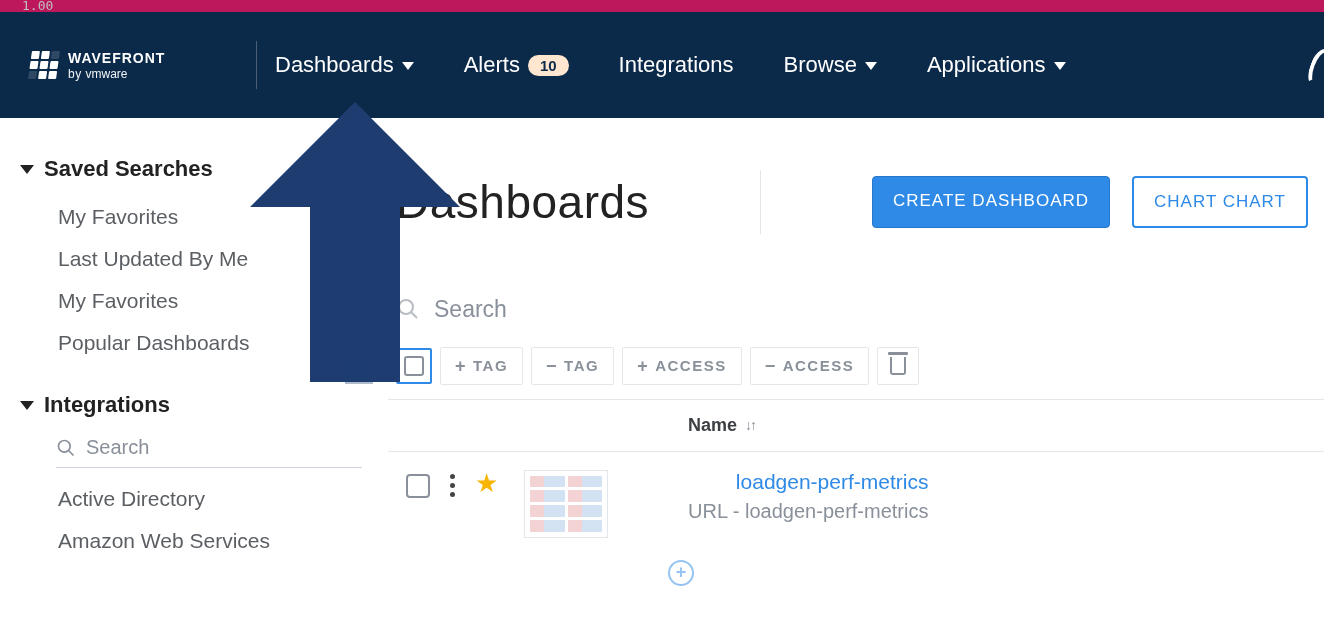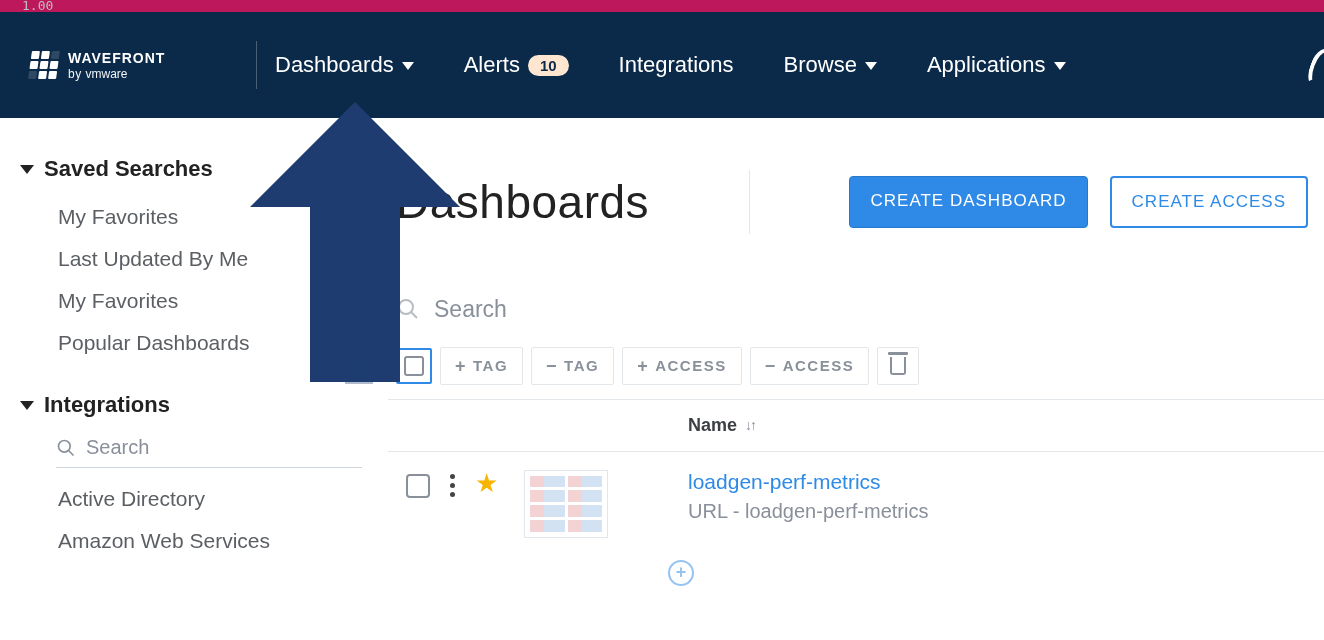--- a/index.html
+++ b/index.html
@@ -78,21 +78,21 @@
   .th-name{display:flex;align-items:center;gap:8px;font-weight:700;font-size:18px;color:#3c3f43;}
   .sort-icon{font-size:14px;color:var(--text-light);letter-spacing:-2px;}
   .trow{display:flex;align-items:flex-start;padding:18px 0 8px 0;}
   .cell-lead{width:300px;display:flex;align-items:flex-start;gap:20px;padding-left:18px;}
   .row-chk{width:24px;height:24px;border:2px solid var(--text-light);border-radius:4px;margin-top:4px;cursor:pointer;}
   .row-menu{display:flex;flex-direction:column;gap:4px;margin-top:4px;cursor:pointer;}
   .row-menu span{width:5px;height:5px;background:#444;border-radius:50%;}
   .row-star{color:var(--star);font-size:26px;margin-top:-2px;cursor:pointer;}
   .thumb{width:84px;height:68px;border:1px solid var(--border-light);display:grid;grid-template-columns:1fr 1fr;grid-template-rows:repeat(4,1fr);gap:3px;padding:5px;margin-left:6px;}
   .thumb div{background:linear-gradient(90deg,#e6a6a6 40%,#a6c6e6 40%);opacity:.5;border-radius:1px;}
-  .cell-name .row-title{color:var(--accent-blue);font-size:21px;margin-bottom:6px;cursor:pointer;}
+  .cell-name .row-title{color:var(--accent-blue);font-size:21px;margin-bottom:6px;cursor:pointer;text-align:right;}
   .cell-name .row-sub{color:var(--text-light);font-size:20px;}
   .add-circle{margin:14px 0 0 280px;width:26px;height:26px;border:2px solid var(--accent-blue);border-radius:50%;display:flex;align-items:center;justify-content:center;color:var(--accent-blue);font-size:18px;font-weight:700;opacity:.5;cursor:pointer;}
 
   
   .overlay-arrow{position:absolute;left:250px;top:102px;pointer-events:none;}
   .overlay-arrow svg{display:block;}
   .overlay-shade{position:absolute;left:345px;top:358px;width:28px;height:26px;background:rgba(30,60,112,.35);pointer-events:none;}
 </style>
 </head>
 <body>
@@ -178,21 +178,21 @@
   </aside>
 
   <section class="content">
     <div class="page-head">
       <div style="display:flex;align-items:center;">
         <h1 class="page-title">Dashboards</h1>
       </div>
       <div class="page-head-divider"></div>
       <div class="page-actions">
         <div class="btn btn-primary">CREATE DASHBOARD</div>
-        <div class="btn btn-outline">CREATE ACCESS</div>
+        <div class="btn btn-outline">CHART CHART</div>
       </div>
     </div>
 
     <div class="search-row">
       <svg width="24" height="24" viewBox="0 0 24 24" fill="none" stroke="#89909a" stroke-width="2">
           <circle cx="10" cy="10" r="7"></circle>
           <line x1="21" y1="21" x2="15" y2="15"></line>
         </svg>
       <span>Search</span>
     </div>

